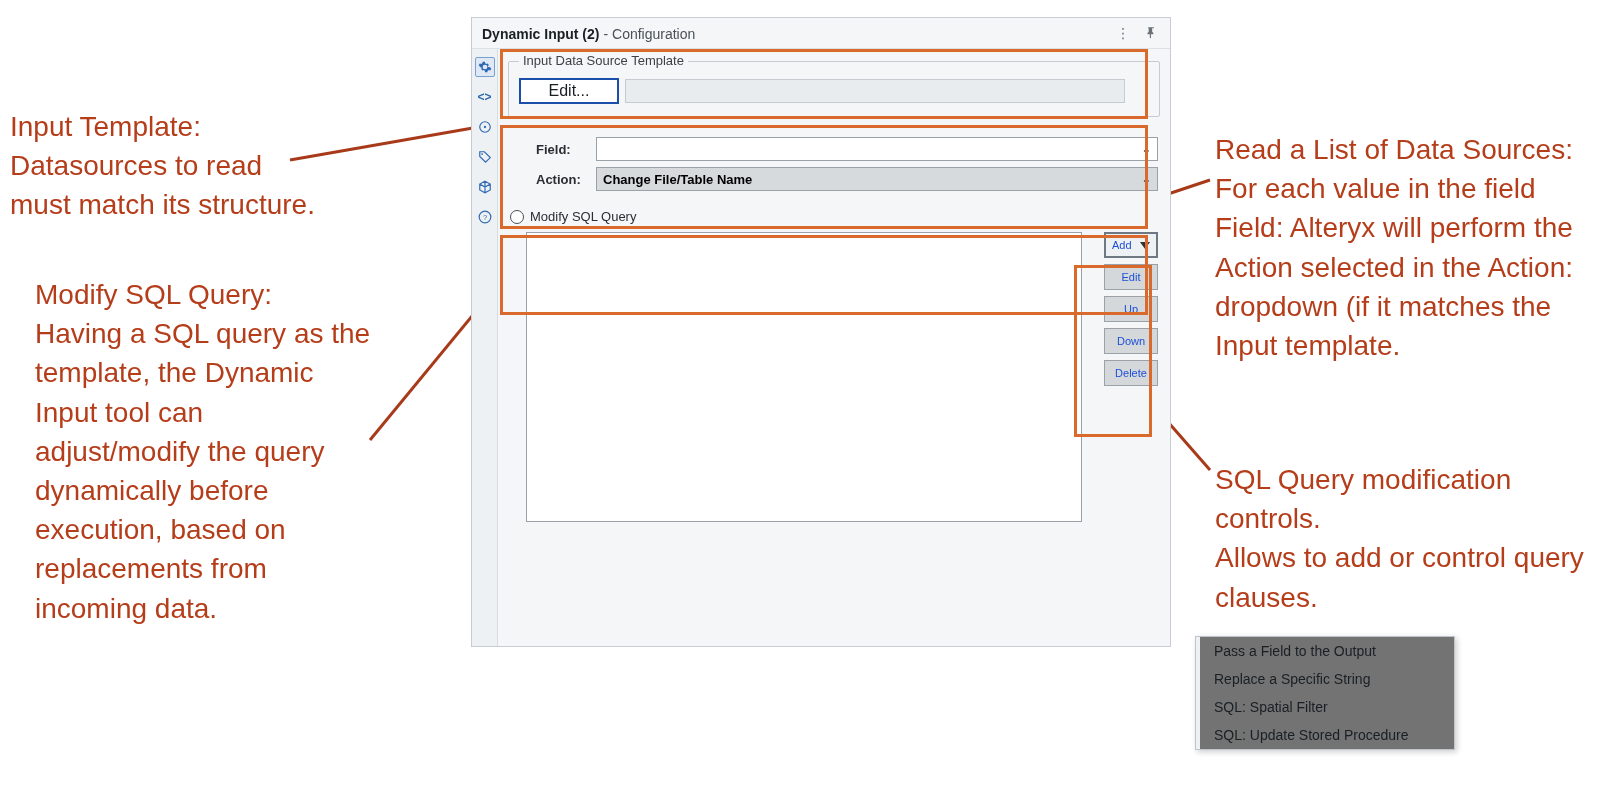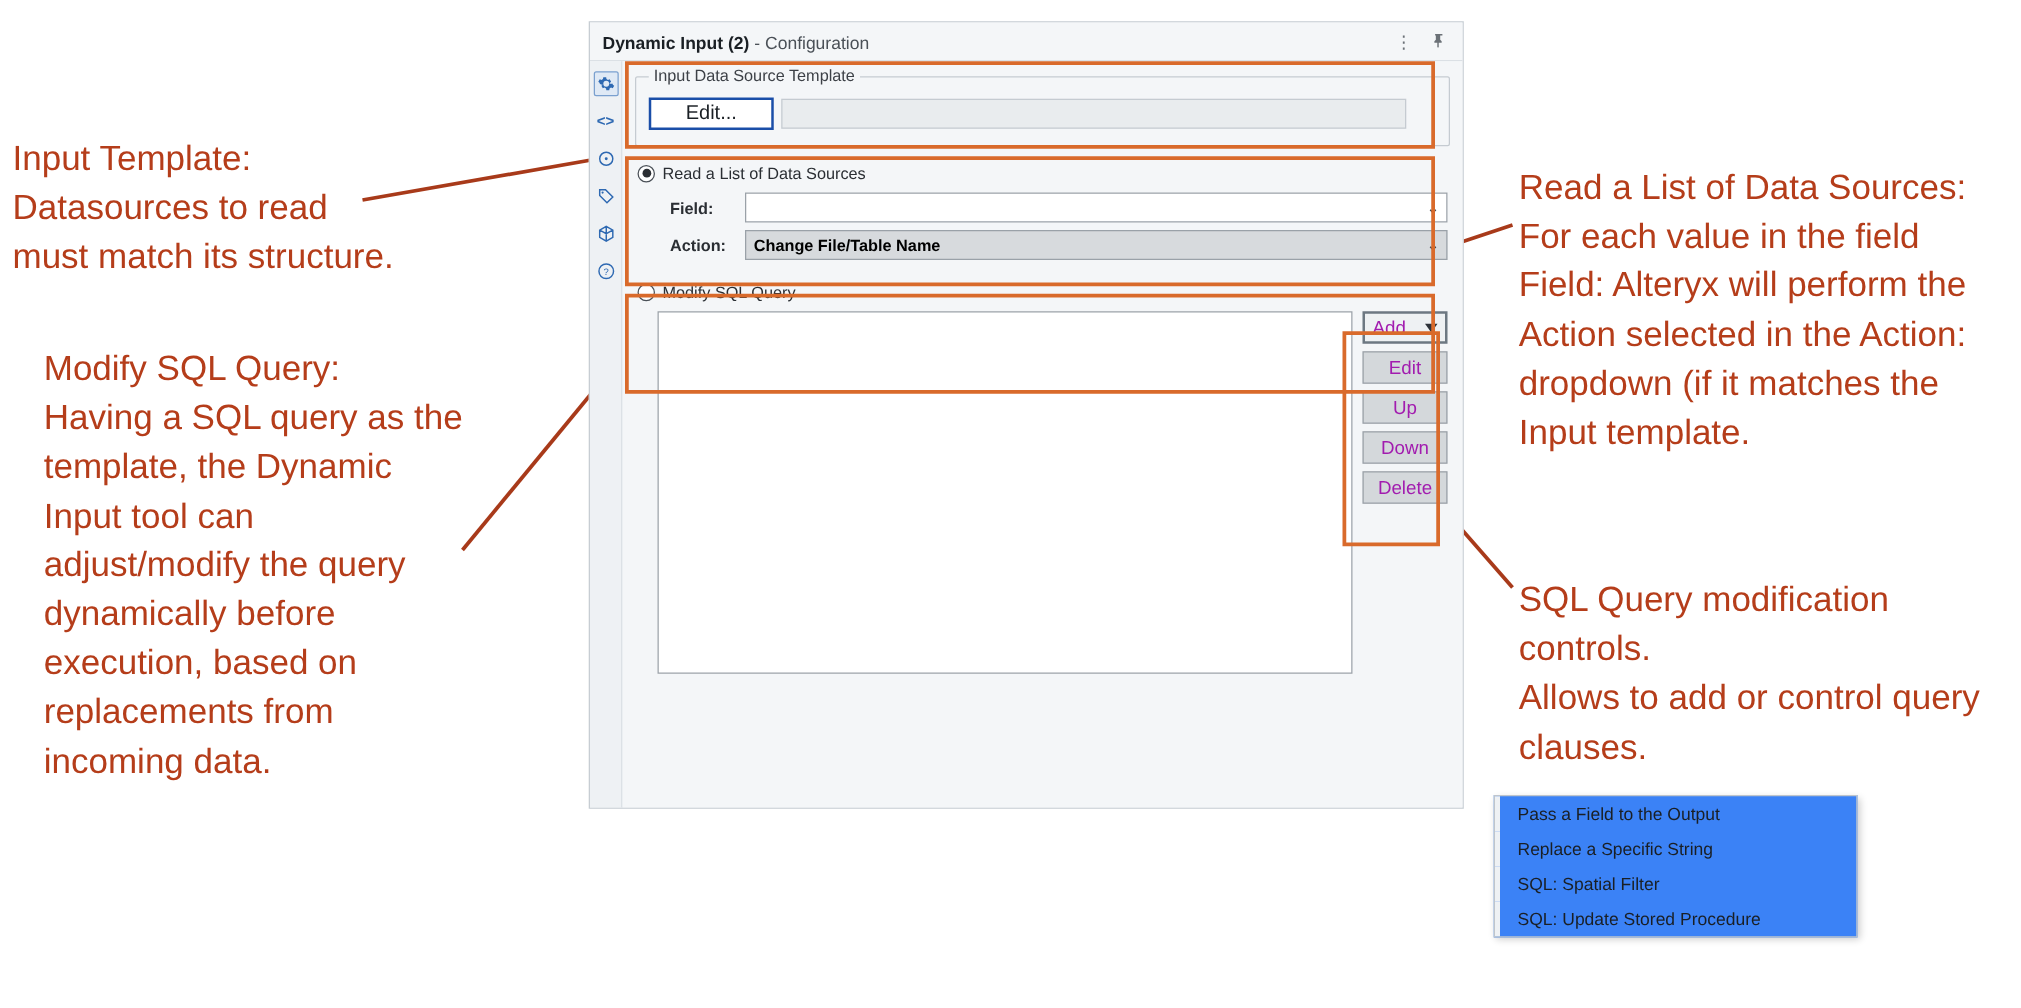--- a/index.html
+++ b/index.html
@@ -81,26 +81,26 @@
   .dropdown.gray { background:#d7dadd; }
   .chev { font-size:11px; color:#3d4147; }
   .sql-area {
     display:flex; gap:8px; margin-top:6px; margin-left:16px;
   }
   .sql-list {
     flex:1; height:290px; background:#fff; border:1px solid #9aa1a8;
   }
   .sql-controls { width:68px; display:flex; flex-direction:column; gap:6px; }
   .sql-btn {
-    height:26px; background:#d4d8db; border:1px solid #9aa1a8; font-size:15px; color:#a21caf; display:flex; align-items:center; justify-content:center; cursor:pointer;
+    height:26px; background:#d4d8db; border:1px solid #9aa1a8; font-size:11px; color:#1d4ed8; display:flex; align-items:center; justify-content:center; cursor:pointer;margin-left:14px;
   }
   .sql-btn.add { background:#eef1f3; border:2px solid #6d7882; justify-content:space-between; padding:0 6px;}
   .add-chev { width:0;height:0;border-left:5px solid transparent;border-right:5px solid transparent;border-top:7px solid #2d3238;}
   .context-menu {
-    position:absolute; left:1195px; top:636px; width:291px; background:#3b82f6; border:1px solid #bfc5cb; box-shadow:2px 2px 6px rgba(0,0,0,0.2);
+    position:absolute; left:1195px; top:636px; width:260px; background:#737373; border:1px solid #bfc5cb; box-shadow:2px 2px 6px rgba(0,0,0,0.2);
     font-size:14px; color:#1a1f24;
   }
   .context-menu .mi { padding:6px 14px; cursor:pointer; border-left:4px solid #eef1f4;}
   svg.arrow { position:absolute; overflow:visible; pointer-events:none; }
   .arrow-line { stroke:#a83a1a; stroke-width:3; fill:none; }
   .arrow-head { fill:#a83a1a; }
 </style>
 </head>
 <body>
 
@@ -187,24 +187,20 @@
 
       <div class="group-box" style="margin-top:4px;">
         <span class="group-label">Input Data Source Template</span>
         <div style="display:flex; align-items:center; margin-top:6px;">
           <button class="edit-btn">Edit...</button>
           <span class="template-path"></span>
         </div>
       </div>
 
       <div style="padding:4px 2px 8px 2px;">
-        <div class="radio-row">
-          <span class="radio selected"></span>
-          <span>Read a List of Data Sources</span>
-        </div>
         <div class="form-row">
           <label>Field:</label>
           <div class="dropdown">
             <span></span>
             <span class="chev">⌄</span>
           </div>
         </div>
         <div class="form-row">
           <label>Action:</label>
           <div class="dropdown gray">

